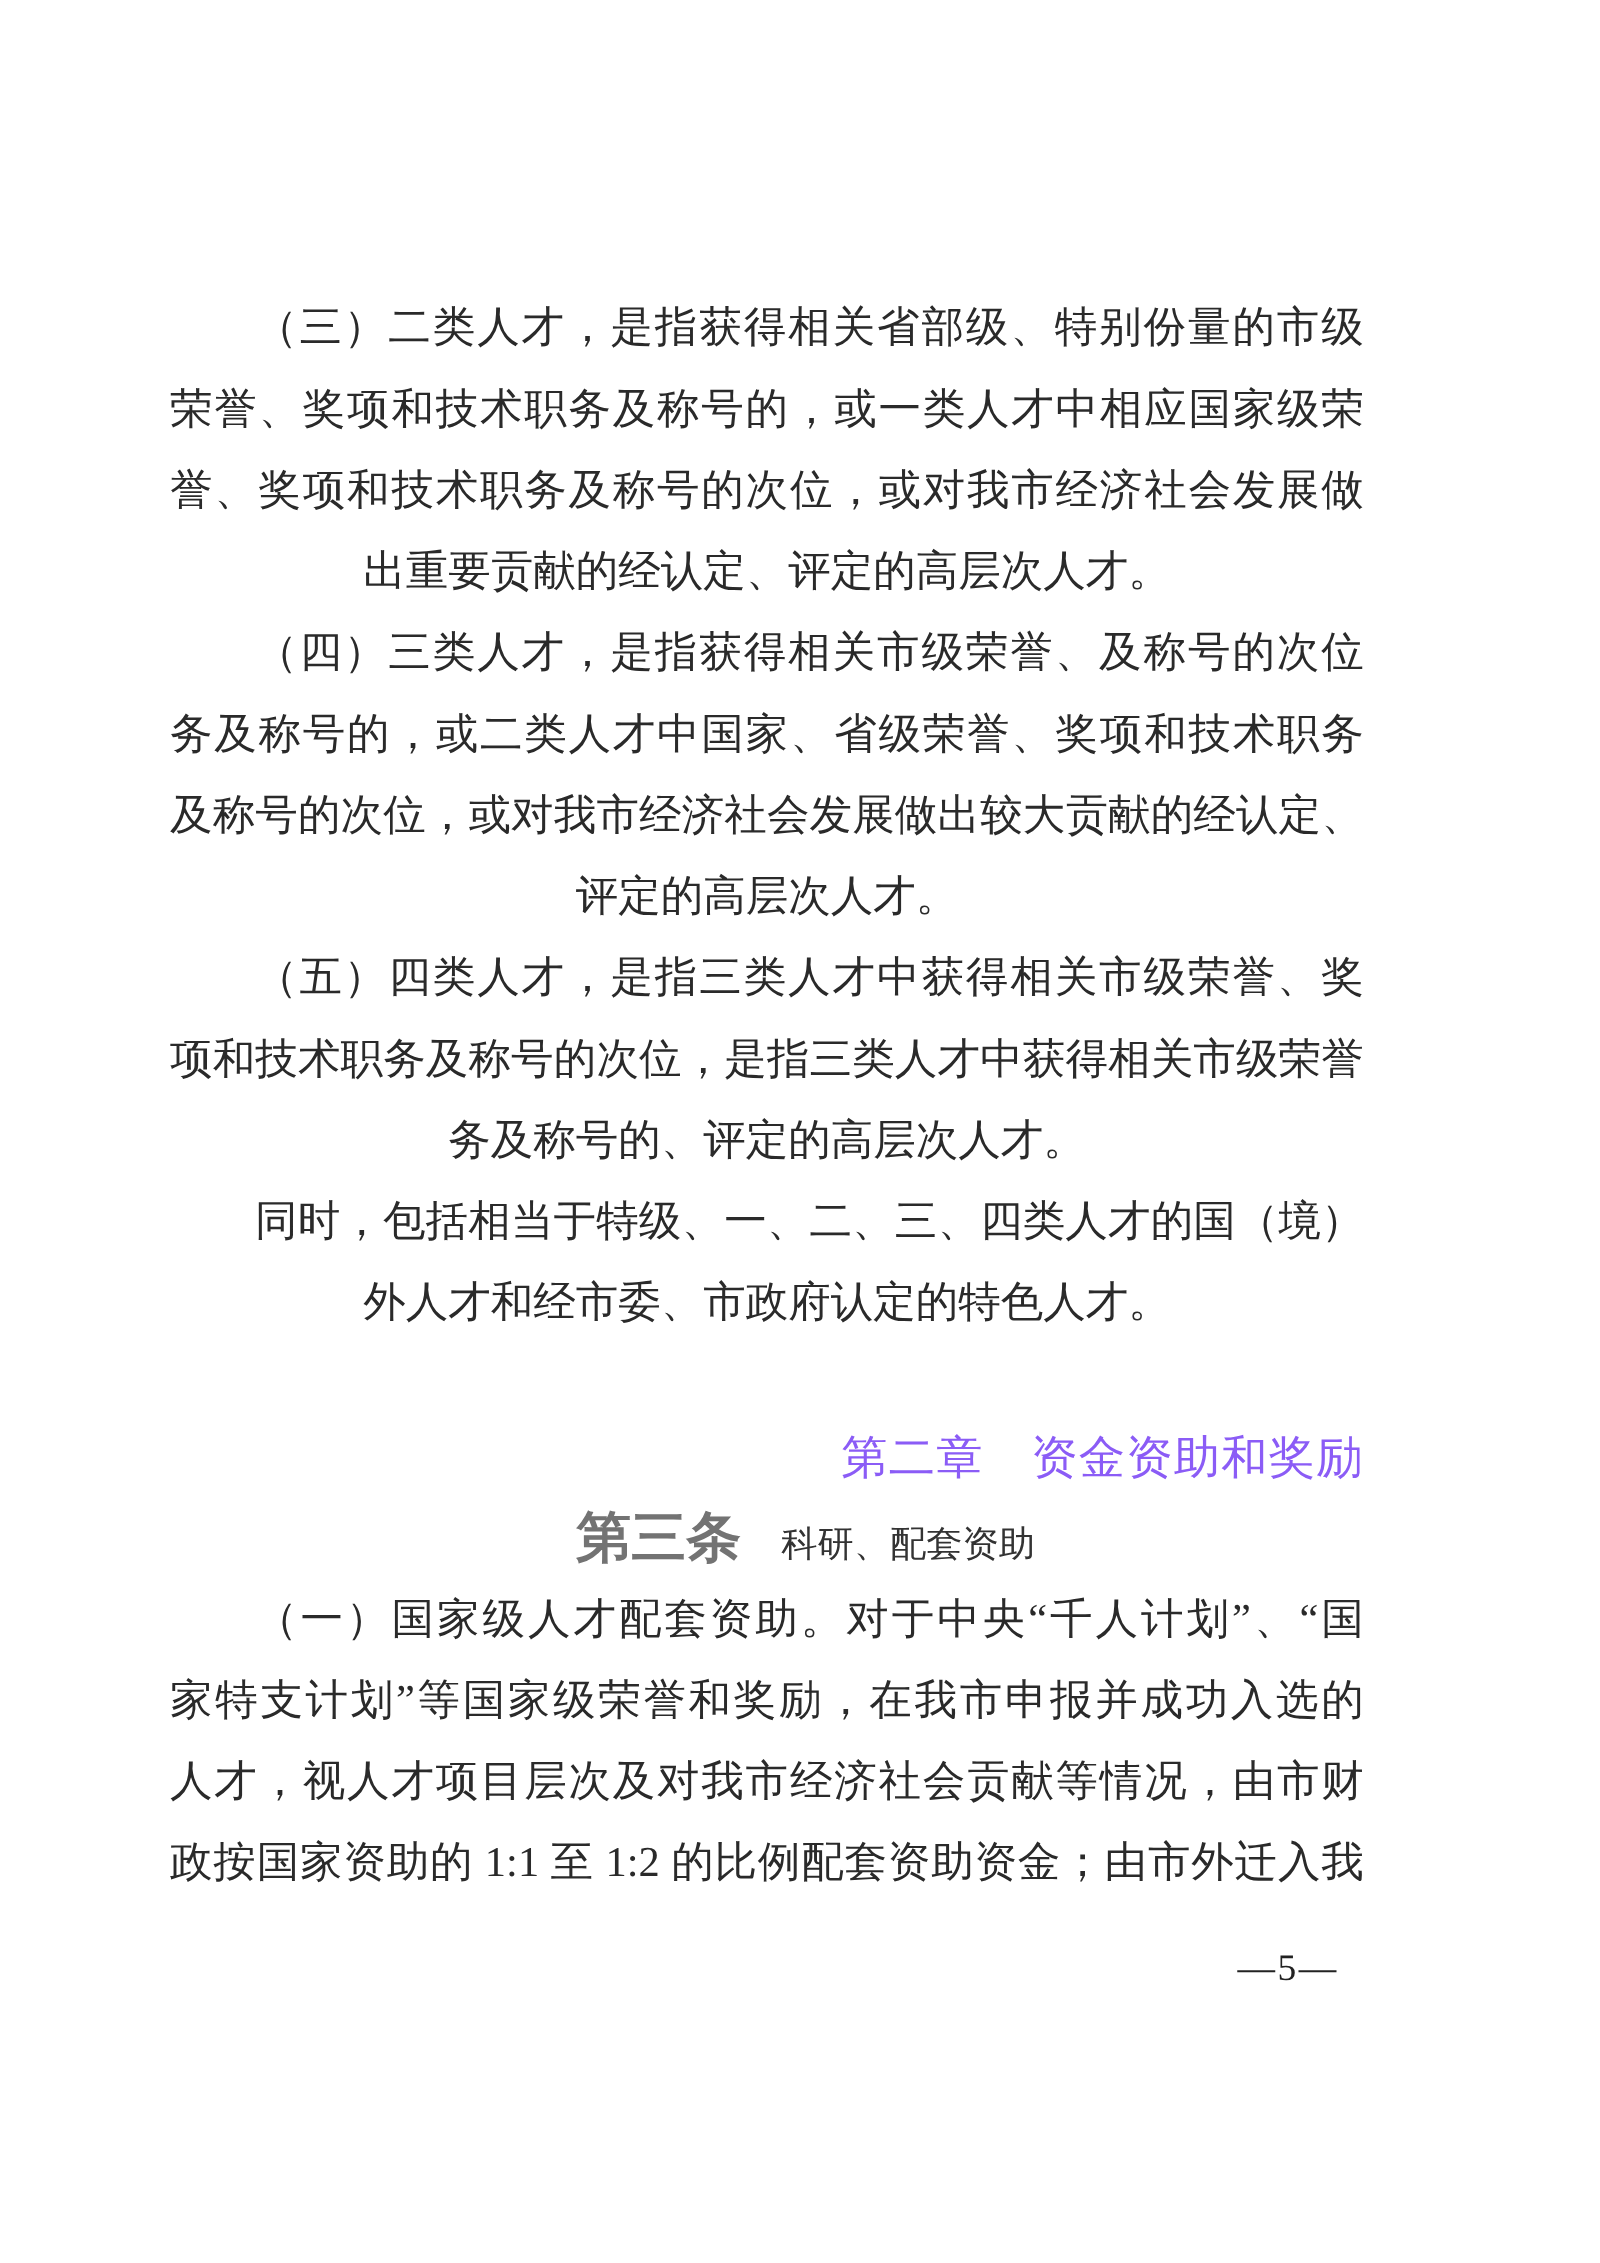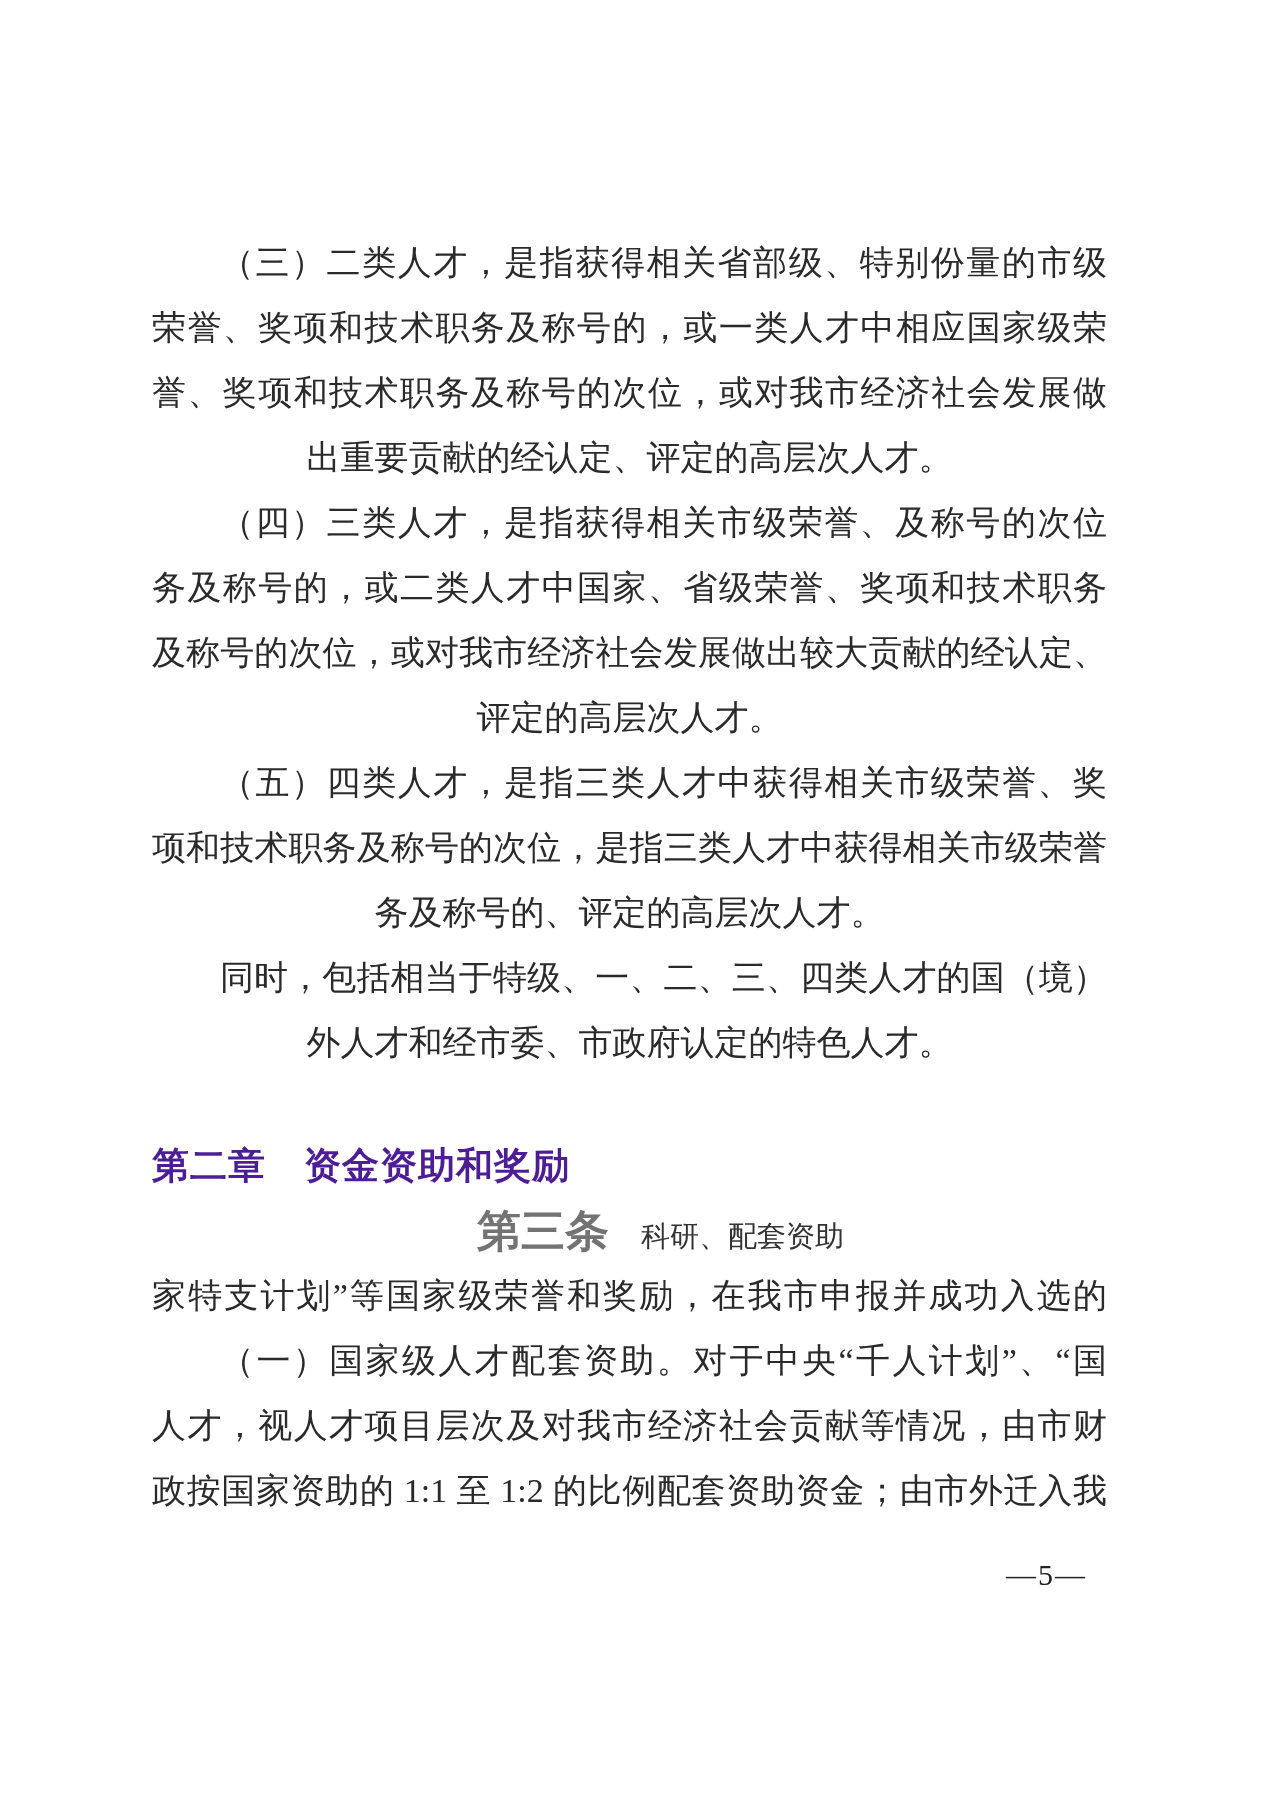--- a/index.html
+++ b/index.html
@@ -11,21 +11,21 @@
     position: relative;
     width: 1280px;
     height: 1810px;
     background: #ffffff;
     overflow: hidden;
     font-family: "Liberation Serif", serif;
     color: #2a2a2a;
   }
   .content {
     position: absolute;
-    left: 152px;
+    left: 136px;
     top: 230px;
     width: 955px;
   }
   .ln {
     margin: 0;
     font-size: 34px;
     line-height: 65px;
     height: 65px;
     text-align: center;
     font-weight: 400;
@@ -34,27 +34,27 @@
   .fill {
     text-align: justify;
     text-align-last: justify;
   }
   .indent {
     text-indent: 68px;
   }
   .chapter {
     margin: 58px 0 0 0;
     font-family: "Liberation Sans", sans-serif;
-    font-weight: 700;
+    font-weight: 400;
     font-size: 37px;
     line-height: 65px;
     height: 65px;
-    text-align: left;
+    text-align: right;
     letter-spacing: 1px;
-    color: #4c1d95;
+    color: #8b5cf6;
   }
   .article {
     text-indent: 0;
     padding-left: 62px;
   }
   .article-label {
     font-family: "Liberation Sans", sans-serif;
     font-weight: 700;
     font-size: 44px;
     color: #737373;
@@ -94,20 +94,20 @@
     <p class="ln fill">项和技术职务及称号的次位，是指三类人才中获得相关市级荣誉</p>
     <p class="ln">务及称号的、评定的高层次人才。</p>
 
     <p class="ln indent fill">同时，包括相当于特级、一、二、三、四类人才的国（境）</p>
     <p class="ln">外人才和经市委、市政府认定的特色人才。</p>
 
     <h2 class="chapter">第二章　资金资助和奖励</h2>
 
     <p class="ln article"><span class="article-label">第三条</span><span class="article-title">科研、配套资助</span></p>
 
+    <p class="ln indent fill">（一）国家级人才配套资助。对于中央“千人计划”、“国</p>
     <p class="ln fill">家特支计划”等国家级荣誉和奖励，在我市申报并成功入选的</p>
-    <p class="ln indent fill">（一）国家级人才配套资助。对于中央“千人计划”、“国</p>
     <p class="ln fill">人才，视人才项目层次及对我市经济社会贡献等情况，由市财</p>
     <p class="ln fill">政按国家资助的 1:1 至 1:2 的比例配套资助资金；由市外迁入我</p>
 
     <div class="page-number">—5—</div>
   </div>
 </div>
 
 </body></html>

